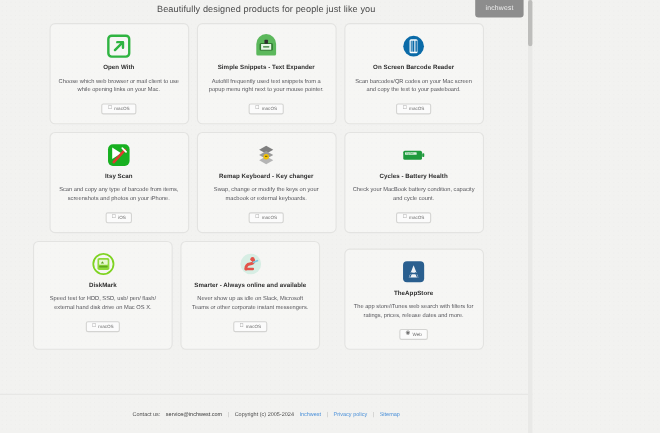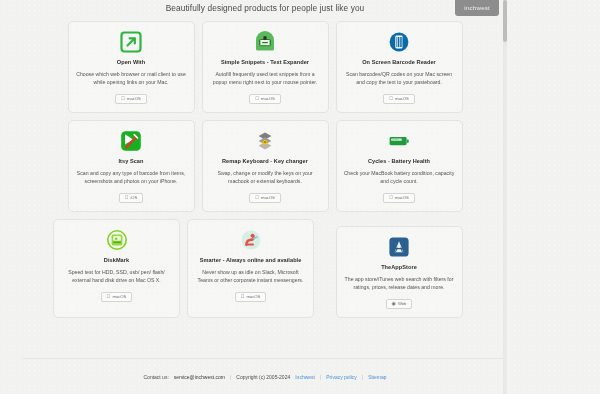--- a/index.html
+++ b/index.html
@@ -13,21 +13,21 @@
   
   body::before{
     content:"";position:absolute;inset:0;
     background-image:
       radial-gradient(rgba(0,0,0,.022) .5px, transparent .6px),
       radial-gradient(rgba(255,255,255,.5) .5px, transparent .6px);
     background-size:4px 4px, 5px 5px;
     background-position:0 0, 2px 3px;
     pointer-events:none;z-index:0;
   }
-  .page{position:relative;z-index:1;width:484px;height:394px;box-sizing:border-box;margin-left:23px;}
+  .page{position:relative;z-index:1;width:484px;height:394px;box-sizing:border-box;}
 
   
   .topbar{height:17px;position:relative;}
   .page-title{
     text-align:center;font-size:8.3px;line-height:17px;
     color:#4a4a4a;letter-spacing:.1px;
   }
   .brand-chip{
     position:absolute;right:8px;top:0px;
     background:#8d8d8d;color:#f0f0f0;

